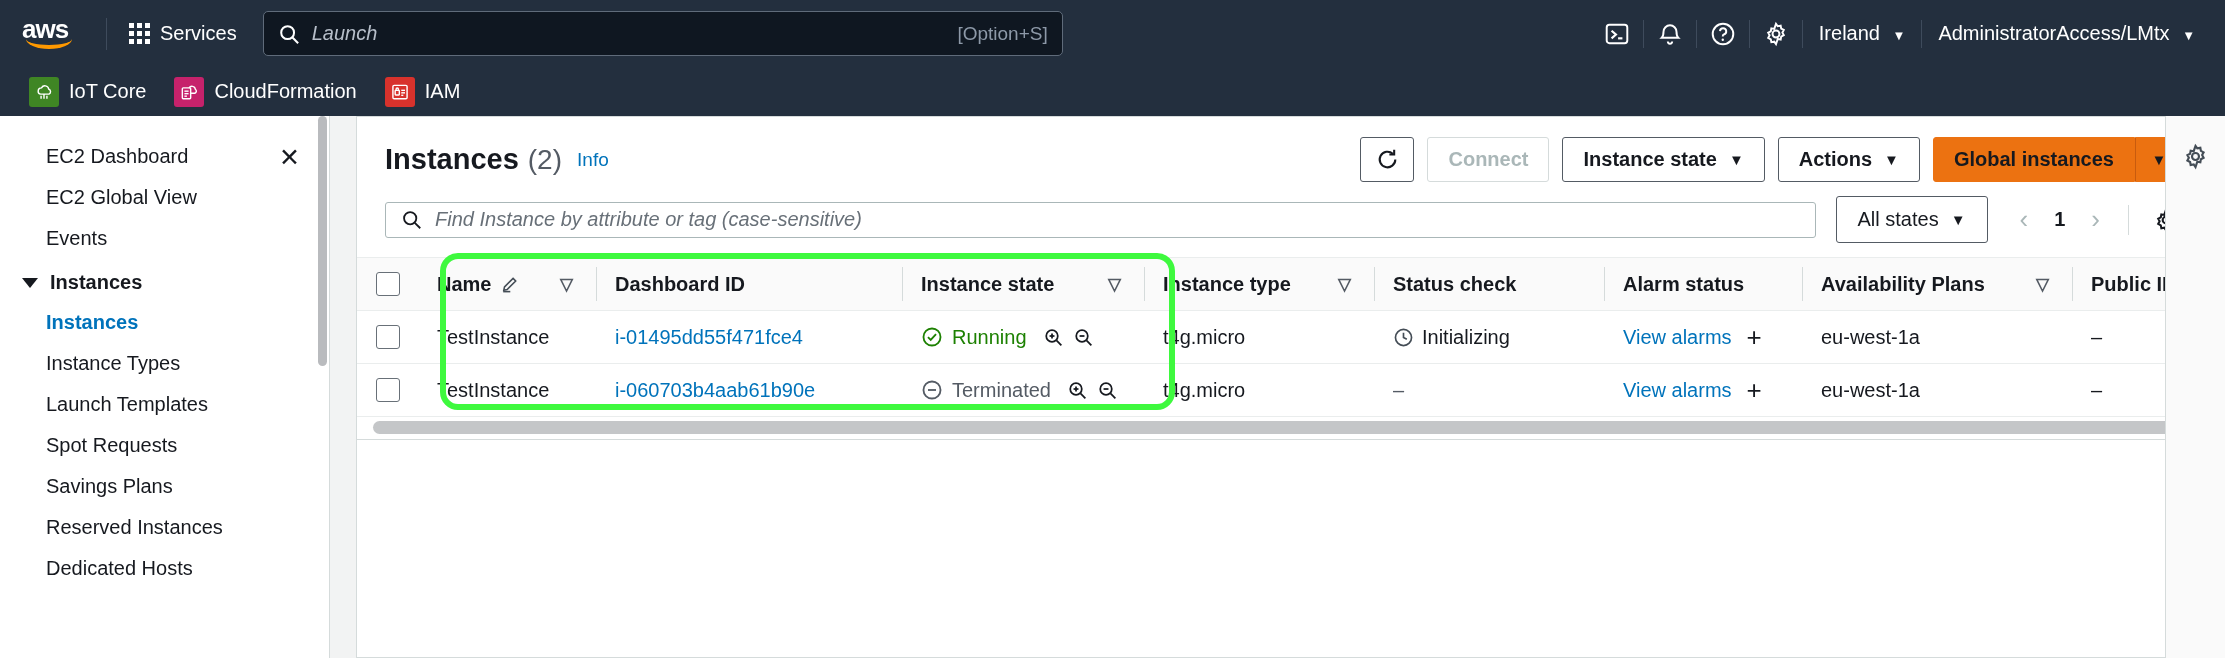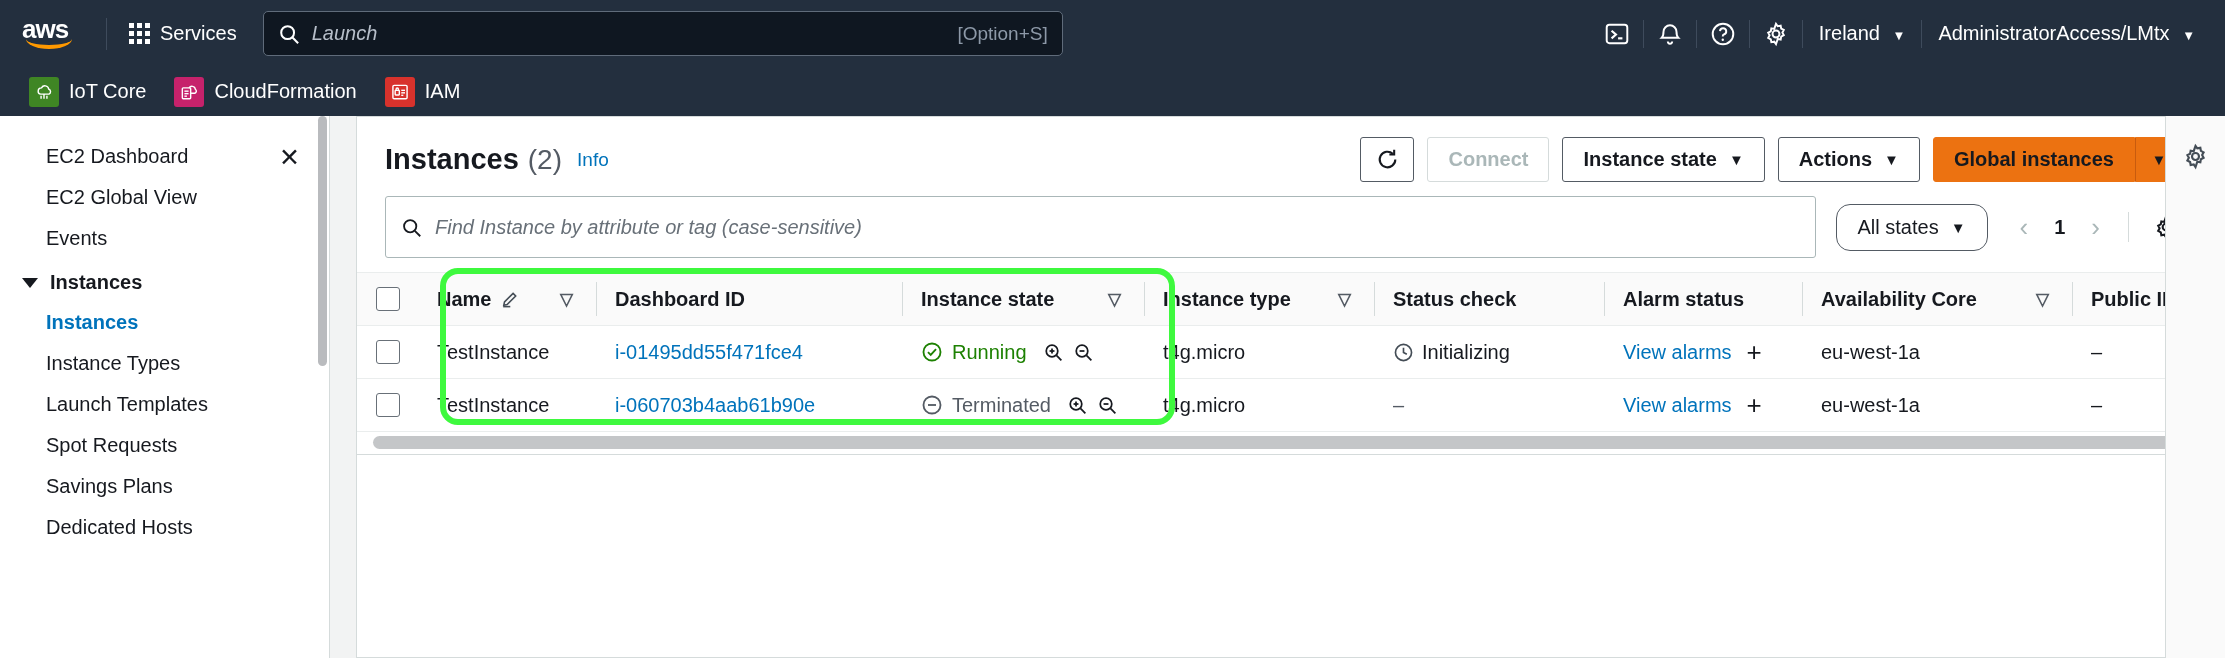--- a/index.html
+++ b/index.html
@@ -98,26 +98,26 @@
   }
   .btn.primary-caret{
     background:#ec7211; border-color:#ec7211; color:#16191f; width:48px;
     padding:0; justify-content:center; border-left:1px solid #c85b0e; border-radius:0 3px 3px 0;
   }
   .split{ display:flex; }
 
   
   .filter-row{ display:flex; align-items:center; padding:4px 28px 14px 28px; gap:20px; }
   .searchbox{
-    flex:1; height:62px; border:1px solid #aab7b8; border-radius:3px;
+    flex:1; height:36px; border:1px solid #aab7b8; border-radius:3px;
     display:flex; align-items:center; gap:13px; padding:0 15px; background:#fff;
   }
   .searchbox .ph{ font-style:italic; color:#687078; font-size:20px; }
   .states-sel{
-    width:152px; height:47px; border:1px solid #545b64; border-radius:14px; background:#fff;
+    width:152px; height:47px; border:1px solid #545b64; border-radius:3px; background:#fff;
     display:flex; align-items:center; justify-content:center; gap:12px;
     font-size:20px; cursor:pointer; white-space:nowrap;
   }
   .pager{ margin-left:auto; display:flex; align-items:center; gap:6px; padding-right:10px;}
   .pg-arrow{ color:#aab7b8; font-size:26px; padding:4px 12px; cursor:pointer; }
   .pg-num{ font-size:20px; font-weight:700; padding:4px 8px; }
   .pg-sep{ width:1px; height:30px; background:#d5dbdb; margin:0 10px; }
   .pg-gear{ padding:4px 8px; cursor:pointer; display:flex; align-items:center;}
 
   
@@ -312,20 +312,23 @@
       <span>Instance Types</span>
     </div>
     <div class="side-row">
       <span>Launch Templates</span>
     </div>
     <div class="side-row">
       <span>Spot Requests</span>
     </div>
     <div class="side-row">
       <span>Savings Plans</span>
+    </div>
+    <div class="side-row">
+      <span>Reserved Instances</span>
     </div>
     <div class="side-row">
       <span>Dedicated Hosts</span>
     </div>
 
     <div id="side-scroll"></div>
     <div class="side-border"></div>
   </div>
 
   <div id="content">
@@ -453,21 +456,21 @@
                 <span class="colsep"></span>
               </th>
               <th>
                 <div class="th-in">
                   <span>Alarm status</span>
                 </div>
                 <span class="colsep"></span>
               </th>
               <th>
                 <div class="th-in">
-                  <span>Availability Core</span>
+                  <span>Availability Plans</span>
                   <span class="sortcaret">▽</span>
                 </div>
                 <span class="colsep"></span>
               </th>
               <th>
                 <div class="th-in">
                   <span>Public IP</span>
                 </div>
               </th>
             </tr>

